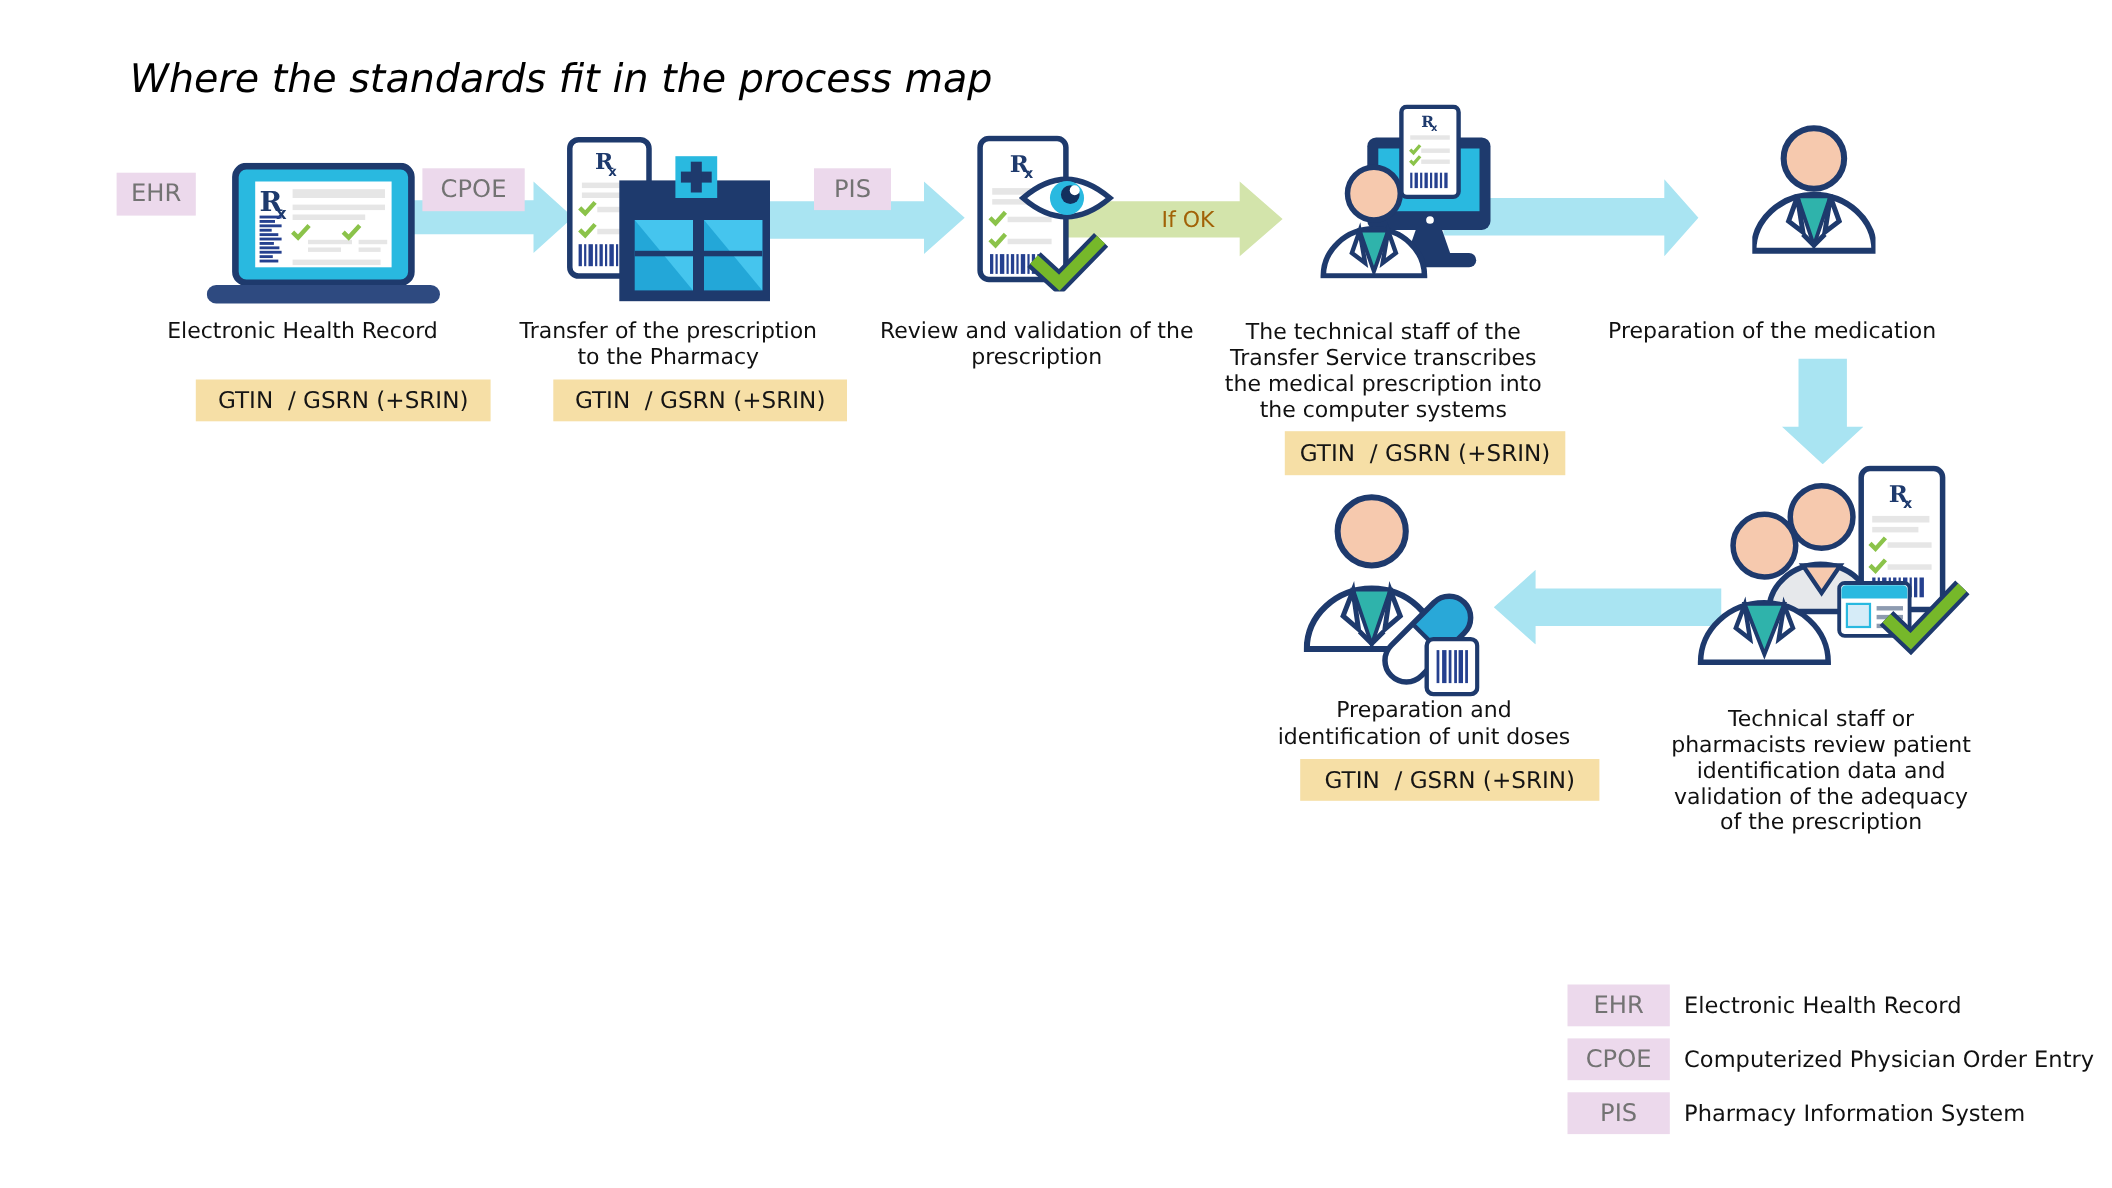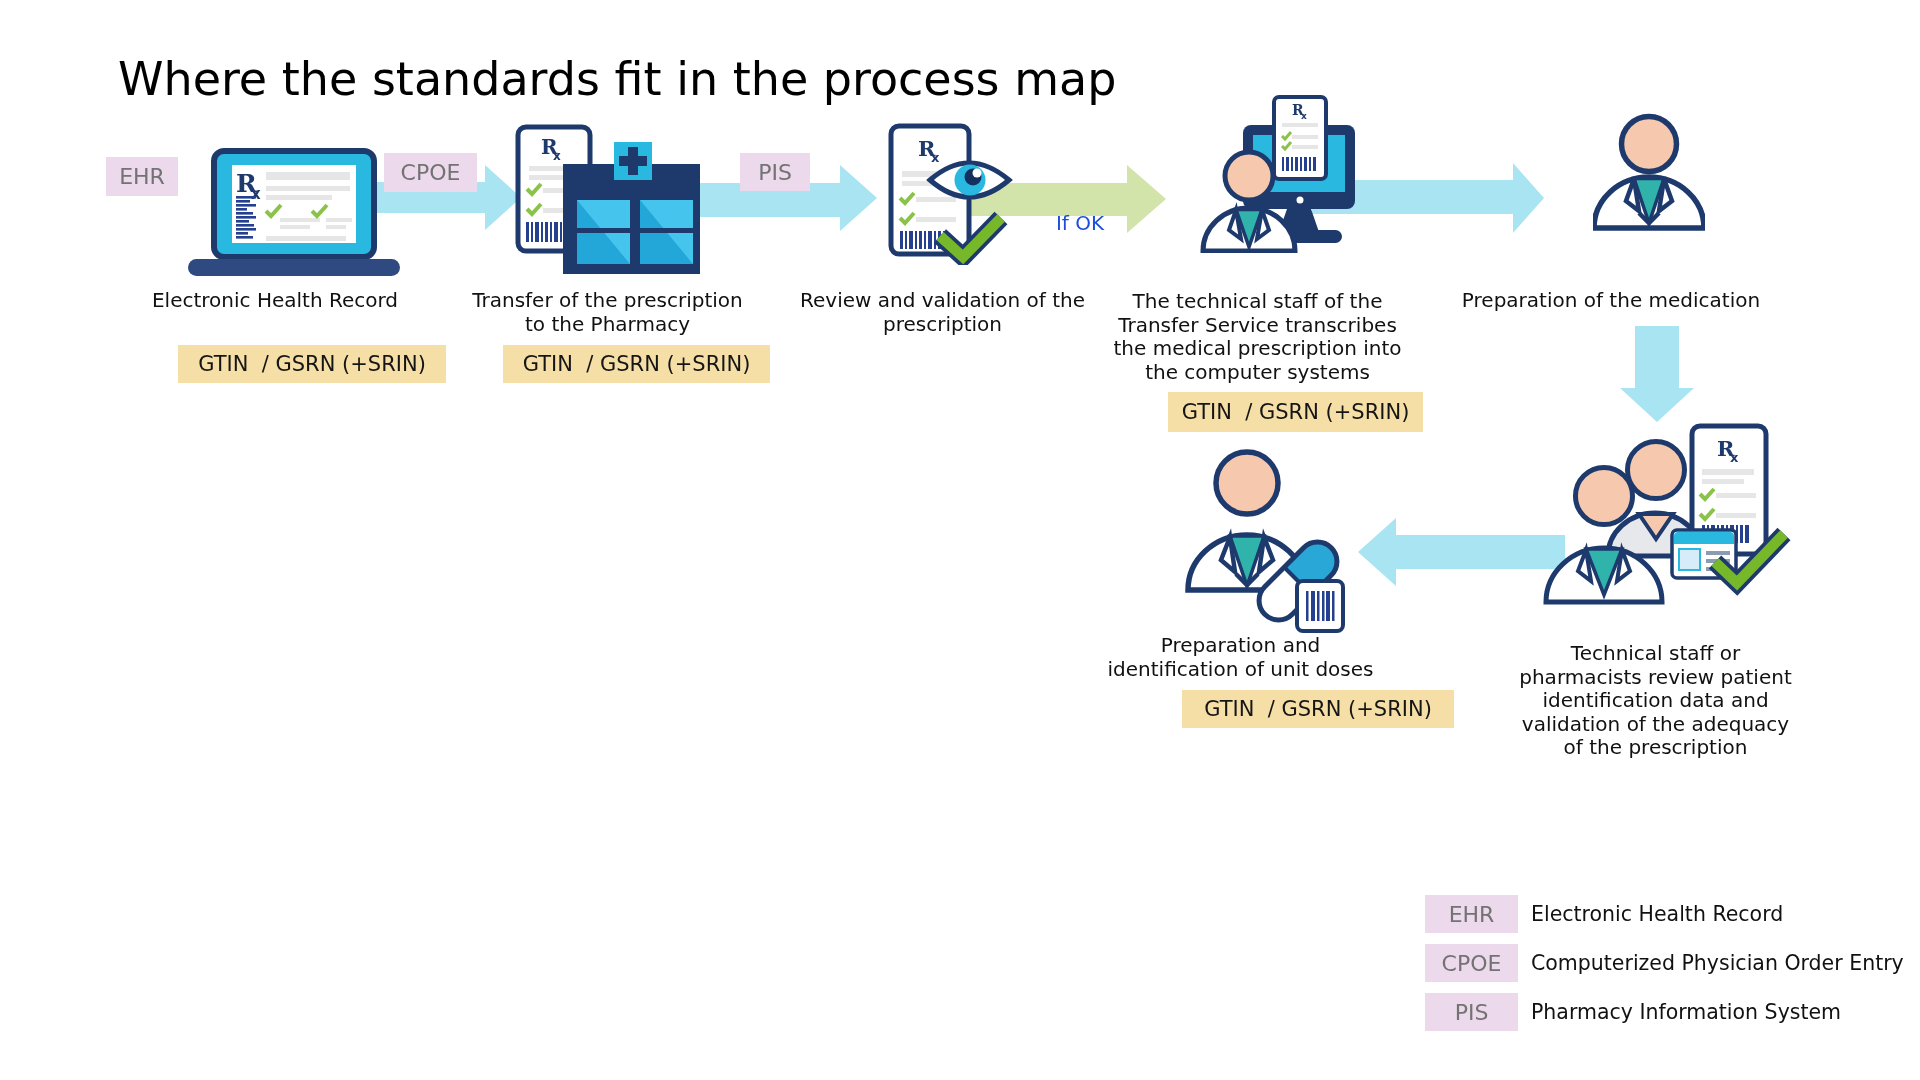--- a/index.html
+++ b/index.html
@@ -1,28 +1,28 @@
 <!DOCTYPE html>
 <html><head>
 <meta charset="utf-8">
 <style>
   html,body{margin:0;padding:0;background:#ffffff;}
   body{width:1920px;height:1080px;position:relative;overflow:hidden;
        font-family:"DejaVu Sans","Liberation Sans",sans-serif;color:#141414;}
   .abs{position:absolute;}
   .icon{z-index:2;}
   .arrow{z-index:1;}
-  .title{left:118px;top:52px;font-size:46px;color:#000;white-space:nowrap;z-index:2;}
+  .title{left:118px;top:52px;font-size:36px;color:#000;white-space:nowrap;z-index:2;font-style:italic;}
   .caption{font-size:20px;line-height:23.5px;text-align:center;white-space:pre-line;
            color:#111;z-index:2;}
   .pbadge{background:#ecd9ec;color:#737373;display:flex;align-items:center;justify-content:center;
           font-size:22px;z-index:3;white-space:pre;}
   .tbadge{background:#f6dfa6;color:#151515;display:flex;align-items:center;justify-content:center;
           font-size:21px;z-index:3;white-space:pre;margin-left:32px;}
-  .ifok{font-size:20px;color:#1d4ed8;text-align:center;z-index:3;margin-top:24px;}
+  .ifok{font-size:20px;color:#a16207;text-align:center;z-index:3;}
   .legend{left:1425px;top:895px;z-index:2;}
   .legend-row{display:flex;align-items:center;margin-bottom:11px;}
   .legend-row .pbadge{position:static;width:93px;height:38px;flex:0 0 93px;}
   .legend-label{margin-left:13px;font-size:20.5px;color:#111;white-space:nowrap;}
 </style>
 </head>
 <body>
 
 <div class="abs title">Where the standards fit in the process map</div>
 
@@ -329,21 +329,21 @@
       <rect x="121" y="145" width="2.5" height="30"></rect>
         <rect x="126" y="145" width="4" height="30"></rect>
       <rect x="132" y="145" width="2.5" height="30"></rect>
         <rect x="137" y="145" width="2.5" height="30"></rect>
       <rect x="141" y="145" width="4" height="30"></rect>
         <rect x="147" y="145" width="2.5" height="30"></rect>
     </g>
   </g>
 </svg>
 
-<div class="abs caption" style="left:1093px;top:634px;width:295px">Preparation and
+<div class="abs caption" style="left:1147px;top:634px;width:295px">Preparation and
 identification of unit doses</div>
 <div class="abs tbadge" style="left:1150px;top:690px;width:272px;height:38px">GTIN  / GSRN (+SRIN)</div>
 
 <div class="abs legend">
   <div class="legend-row">
     <div class="pbadge">EHR</div>
     <div class="legend-label">Electronic Health Record</div>
   </div>
   <div class="legend-row">
     <div class="pbadge">CPOE</div>

